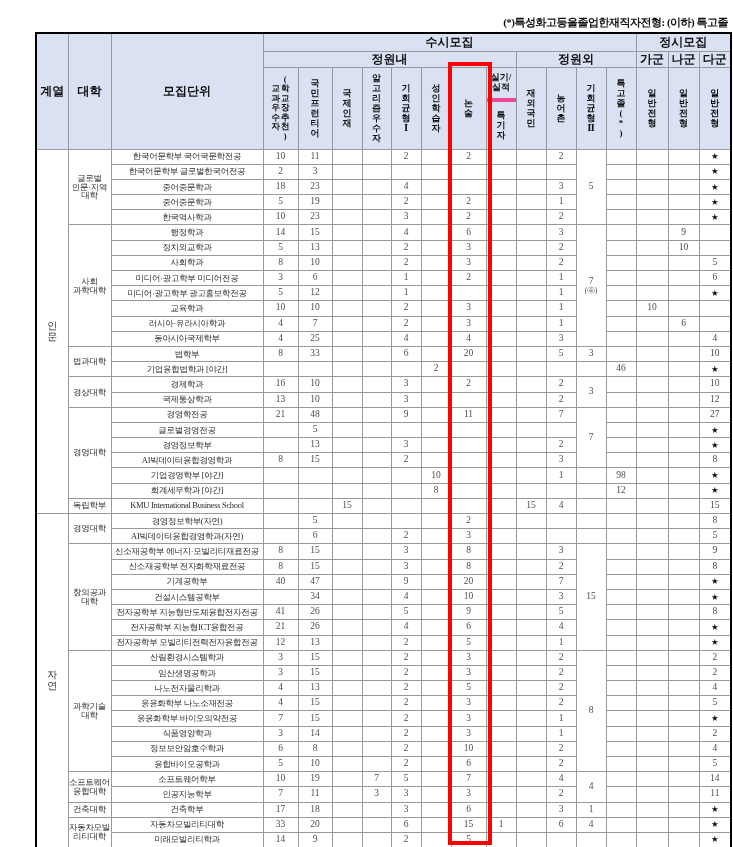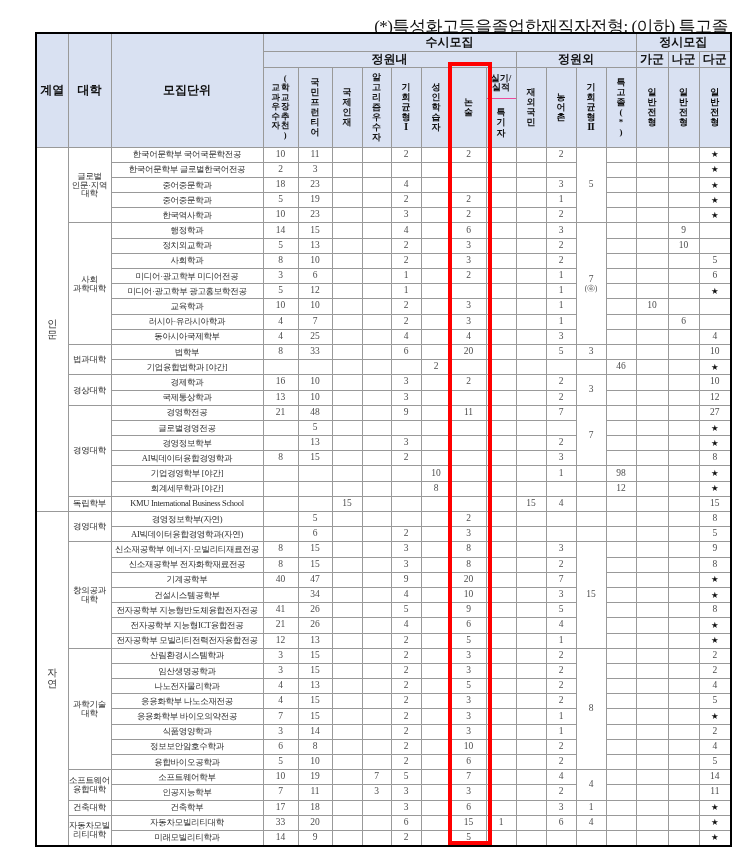--- a/index.html
+++ b/index.html
@@ -3,21 +3,21 @@
 <meta charset="utf-8">
 <style>
   html,body { margin:0; padding:0; background:#fff; }
   #page {
     position:relative; width:733px; height:847px; background:#ffffff;
     font-family:"Liberation Serif","DejaVu Serif",serif; color:#222;
     overflow:hidden;
   }
   #note {
     position:absolute; top:15px; right:5px;
-    font-size:17px; font-weight:normal; color:#111; letter-spacing:-0.5px;
+    font-size:11px; font-weight:bold; color:#111; letter-spacing:-0.5px;
     white-space:nowrap;
   }
   table#tbl {
     position:absolute; left:35px; top:32px; width:695px;
     border-collapse:collapse; table-layout:fixed;
     border:2px solid #000;
   }
   #tbl th, #tbl td {
     border:1px solid #999; padding:0; overflow:hidden;
     text-align:center; vertical-align:middle; line-height:1.05;
@@ -26,21 +26,21 @@
   tr.h1 { height:18px; } tr.h1 th { font-size:12px; }
   tr.h2 { height:16px; } tr.h2 th { font-size:12px; }
   tr.h3 { height:80px; }
   tr.h3 th { font-size:9px; }
   th.hb { border-bottom:2px solid #111; }
   .vwrap { display:flex; justify-content:center; align-items:center; gap:1px; }
   .vline { white-space:pre; line-height:1.12; }
   .silgi-th { padding:0; }
   .silgi-top {
     height:30px; display:flex; align-items:center; justify-content:center;
-    border-bottom:1px solid #ec4899; white-space:pre-line; font-size:9px;
+    border-bottom:4px solid #ec4899; white-space:pre-line; font-size:9px;
   }
   .silgi-bot { height:47px; display:flex; align-items:center; justify-content:center; }
   tbody tr { height:15.19px; }
   tbody td { font-size:9.5px; color:#4d4d4d; }
   td.unit {
     text-align:left; padding-left:5px; color:#2b2b2b;
     font-size:8.5px; letter-spacing:-0.3px; white-space:nowrap;font-family:Liberation Serif, serif;
   }
   td.college { font-size:8.5px; color:#2b2b2b; white-space:pre-line; line-height:1.3; letter-spacing:-0.3px; }
   td.series-cell { font-size:10px; color:#2b2b2b; }

